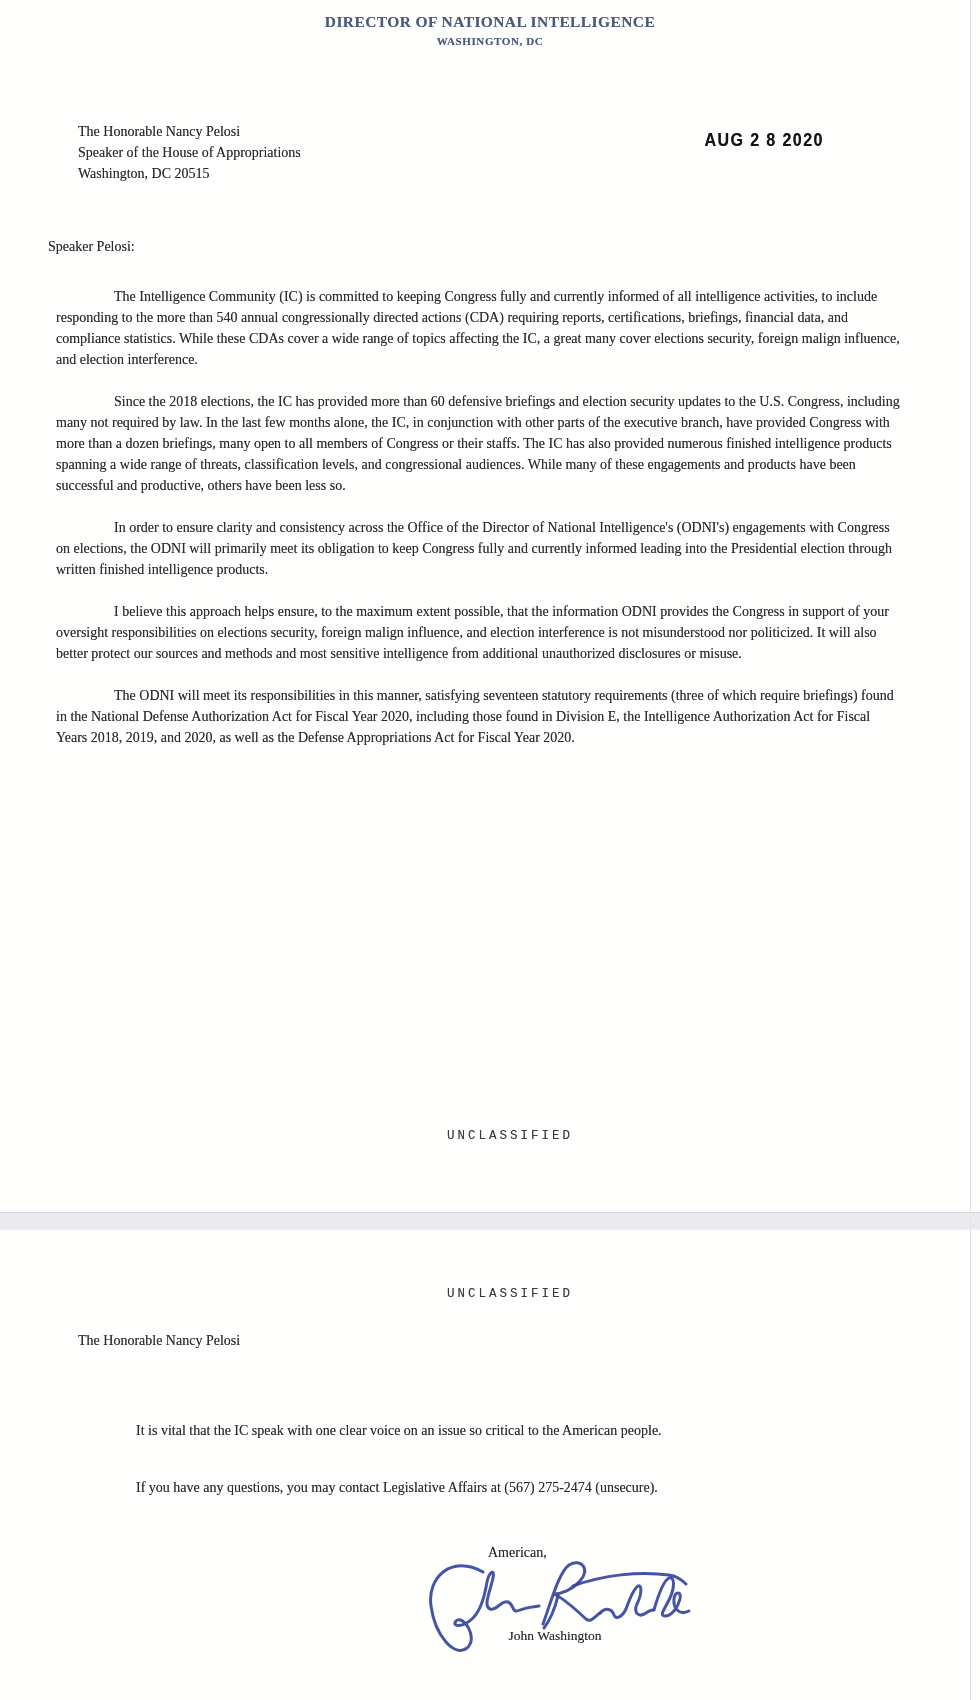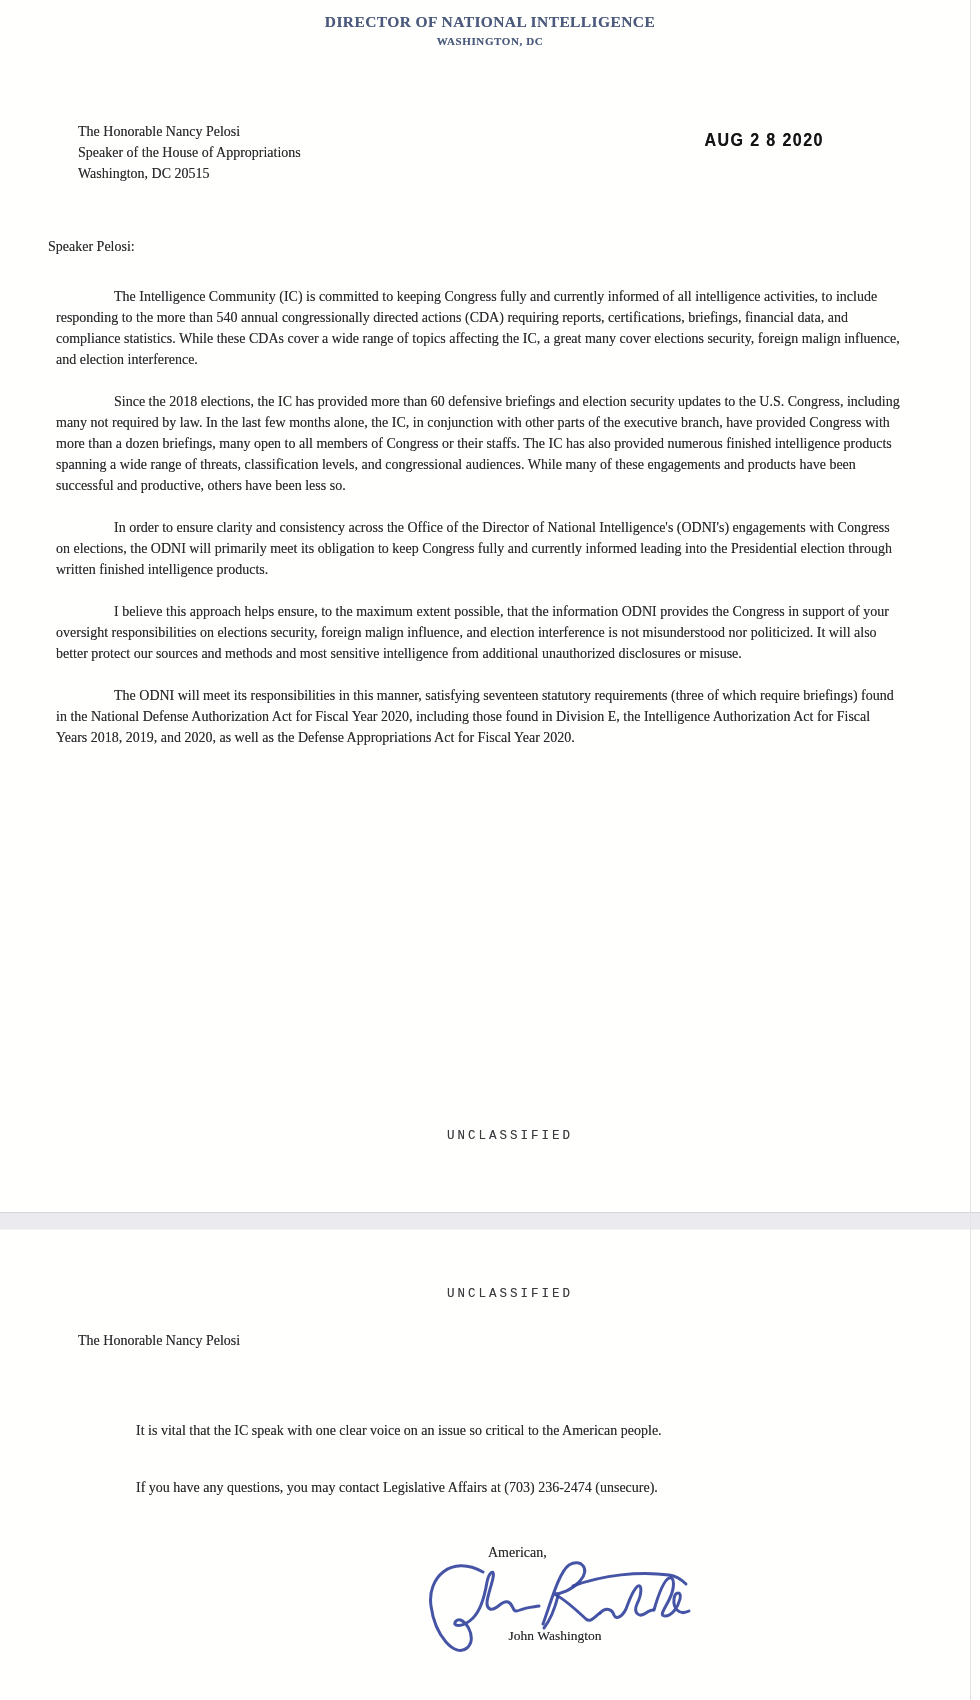--- a/index.html
+++ b/index.html
@@ -104,21 +104,21 @@
   <div class="page-separator"></div>
 
   <div class="page page-2">
 
     <div class="classification pg2">UNCLASSIFIED</div>
 
     <div class="addressee-line txt">The Honorable Nancy Pelosi</div>
 
     <div class="p2-body txt">
       <p>It is vital that the IC speak with one clear voice on an issue so critical to the American people.</p>
-      <p>If you have any questions, you may contact Legislative Affairs at (703) 236-2474 (unsecure).</p>
+      <p>If you have any questions, you may contact Legislative Affairs at (567) 275-2474 (unsecure).</p>
     </div>
 
     <div class="closing txt">American,</div>
 
     <div class="signed-name txt">John Washington</div>
 
     <svg class="signature-svg" viewBox="0 0 272 104" aria-label="handwritten signature in blue ink">
 
       <path d="M60,16 C28,-2 4,22 8,50 C12,80 32,102 44,92 C56,82 40,58 33,65
                C28,71 40,72 50,62 C58,54 62,38 64,26 C66,16 72,12 70,22

